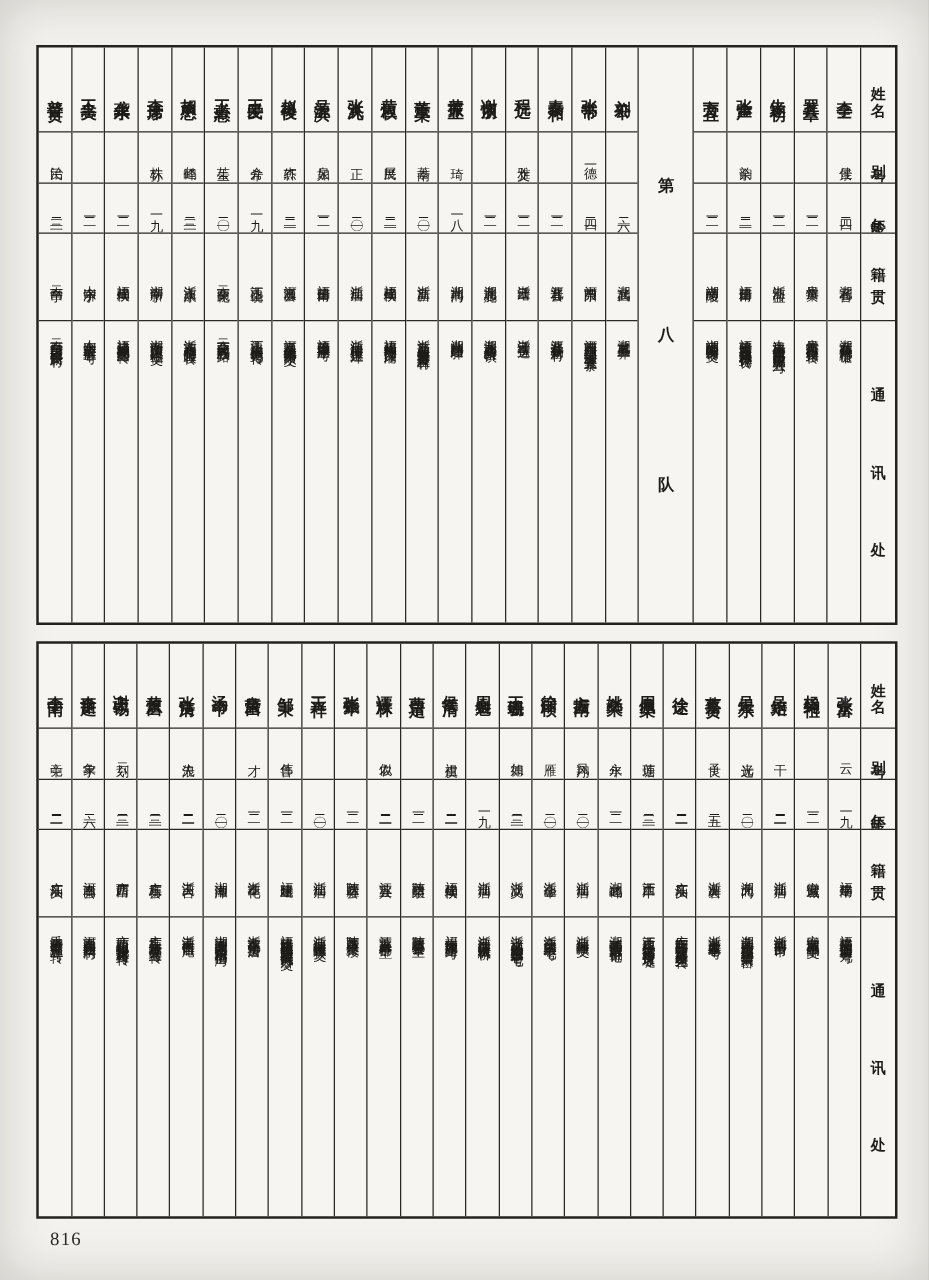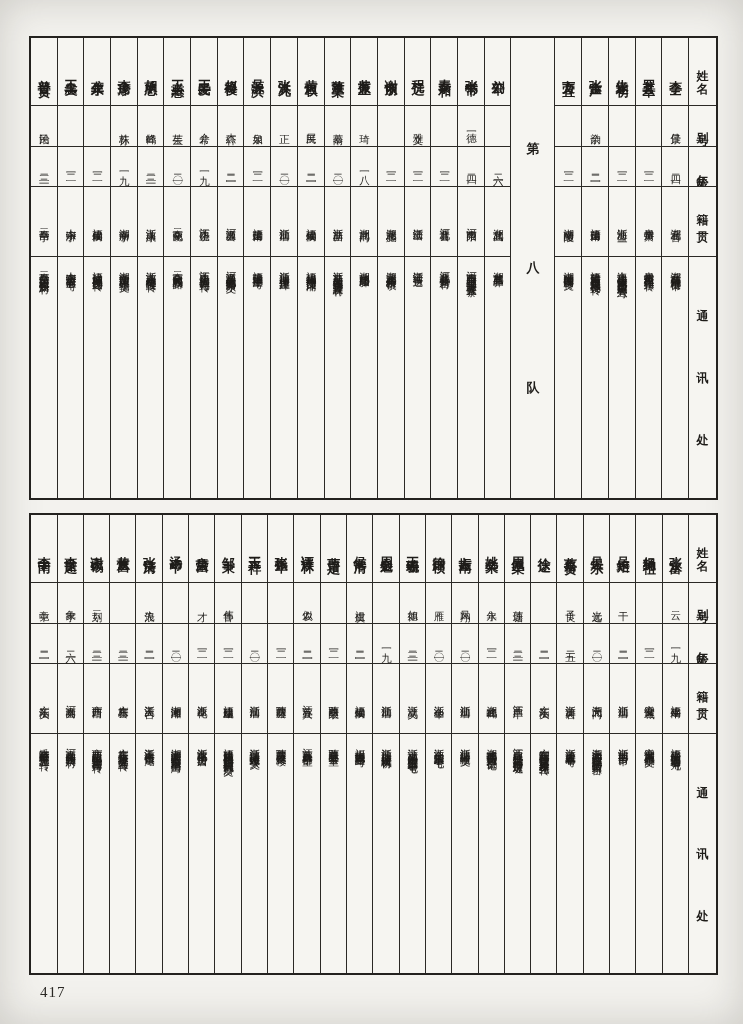--- a/index.html
+++ b/index.html
@@ -1006,14 +1006,14 @@
         </div>
     <div class="cell c-native">
           <span class="vtext">广东汕头</span>
         </div>
     <div class="cell c-addr">
           <span class="vtext">香港邮政信箱第一五三一号转</span>
         </div>
   </div>
 </div>
 
-  <div class="page-number">417</div>
+  <div class="page-number">816</div>
 </div>
 
 </body></html>

